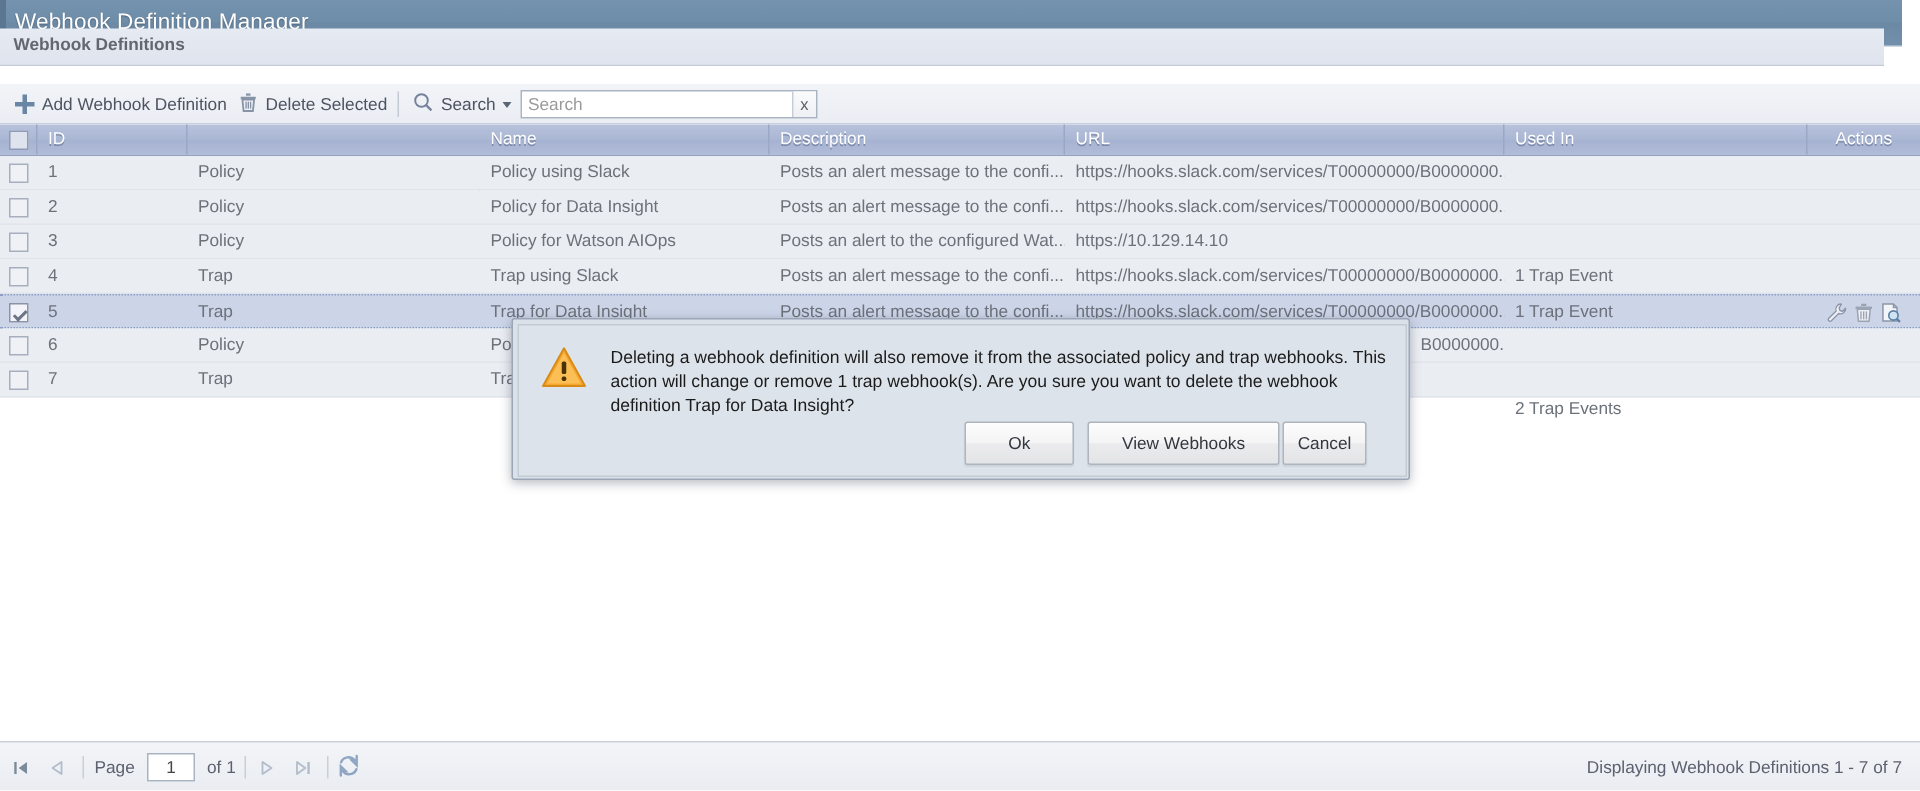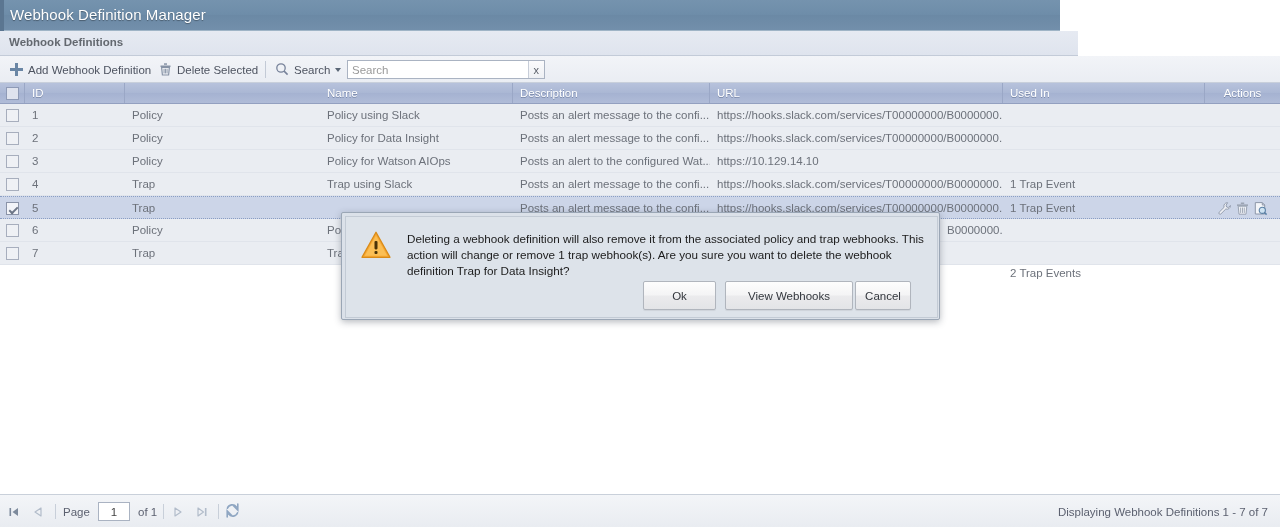--- a/index.html
+++ b/index.html
@@ -11,38 +11,38 @@
     background: #ffffff;
   }
   #app {
     position: relative;
     width: 1280px; height: 527px;
     background: #ffffff;
   }
 
   
   .titlebar {
-    position: absolute; left: 0; top: 0; width: 1060px; height: 31px;
+    position: absolute; left: 0; top: 0; width: 1268px; height: 31px;
     background: linear-gradient(to bottom, #7593ae 0%, #6e8da9 48%, #6b89a5 52%, #728fab 100%);
     border-bottom: 1px solid #9fb4c6;
   }
   .titlebar .tb-accent {
     position: absolute; left: 0; top: 0; width: 4px; height: 31px;
     background: #5b7691;
   }
   .titlebar .tb-title {
     position: absolute; left: 10px; top: 6px;
     font-size: 15px; color: #ffffff;
     text-shadow: 0 1px 1px rgba(0,0,0,.35);
     letter-spacing: .1px;
   }
 
   
   .panel-header {
-    position: absolute; left: 0; top: 31px; width: 1078px; height: 25px;
+    position: absolute; left: 0; top: 19px; width: 1256px; height: 25px;
     background: linear-gradient(to bottom, #e6eaf2 0%, #dfe4ee 100%);
     border-bottom: 1px solid #c3cbd8;
   }
   .panel-header .ph-title {
     position: absolute; left: 9px; top: 5px;
     font-size: 11.5px; font-weight: bold; color: #63686f;
   }
 
   
   .toolbar {
@@ -333,20 +333,21 @@
         <div class="cell" style="left:1003px; width:202px;">1 Trap Event</div>
         <div class="cell actions" style="left:1205px; width:75px;"></div>
       </div>
 
       <div class="row selected">
         <div class="cell cb" style="left:0; width:25px;">
           <div class="row-cb checked"></div>
         </div>
         <div class="cell" style="left:25px; width:100px;">5</div>
         <div class="cell" style="left:125px; width:195px;">Trap</div>
+        <div class="cell" style="left:320px; width:193px;">Trap for Data Insight</div>
         <div class="cell" style="left:513px; width:197px;">Posts an alert message to the confi...</div>
         <div class="cell" style="left:710px; width:293px;">https://hooks.slack.com/services/T00000000/B0000000...</div>
         <div class="cell" style="left:1003px; width:202px;">1 Trap Event</div>
         <div class="cell actions" style="left:1205px; width:75px;">
           <span class="act-icon">
             <svg width="15" height="15" viewBox="0 0 15 15">
               <path d="M10.6 1.7 a3.4 3.4 0 0 0 -3.5 4.6 L2.2 11.2 a1.2 1.2 0 0 0 1.7 1.7 l4.9 -4.9 a3.4 3.4 0 0 0 4.6 -3.5 l-2 2 l-1.8 -0.5 l-0.5 -1.8 z" fill="#eef0f5" stroke="#8c96a8" stroke-width="0.9" stroke-linejoin="round"></path>
             </svg>
           </span>
           <span class="act-icon">

